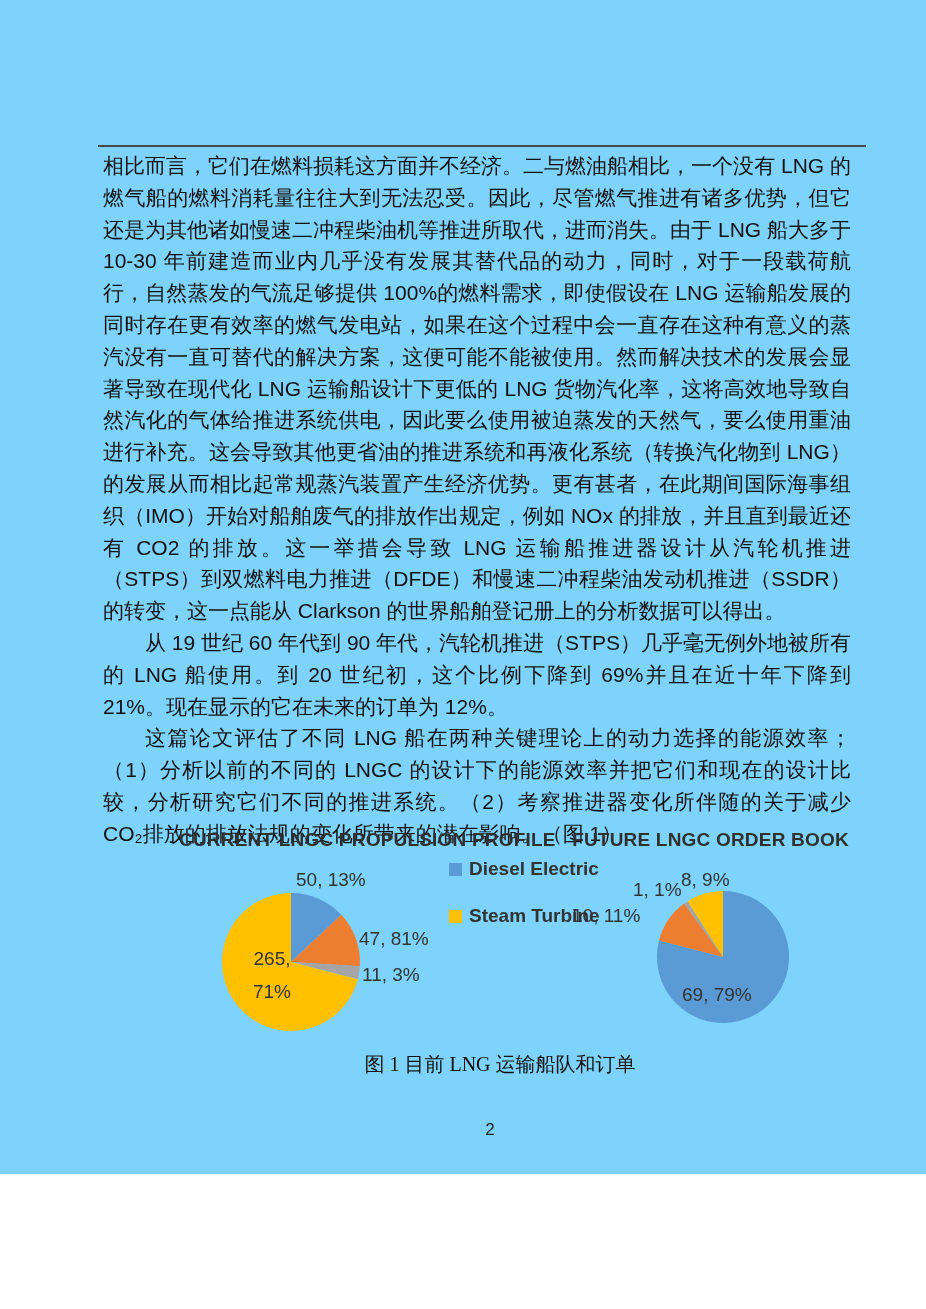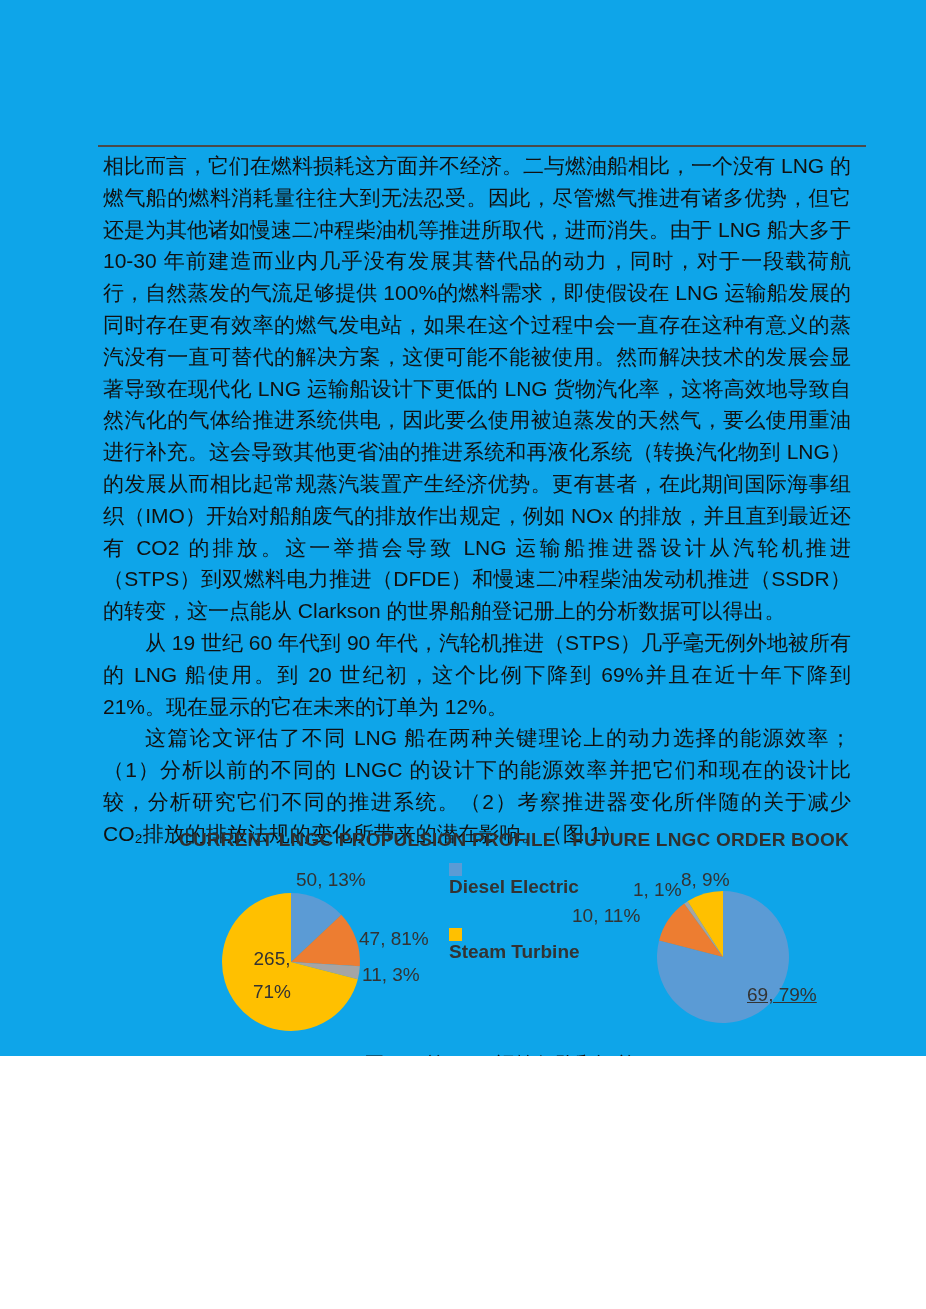--- a/index.html
+++ b/index.html
@@ -1,17 +1,17 @@
 <!DOCTYPE html>
 <html><head>
 <meta charset="utf-8">
 <style>
   html,body { margin:0; padding:0; background:#ffffff; }
   .page {
-    position:relative; width:926px; height:1056px; background:#0ea5e9;
+    position:relative; width:926px; height:1174px; background:#7dd3fc;
     font-family:"Liberation Sans", sans-serif; color:#111; overflow:hidden;
   }
   .hrule { position:absolute; left:98px; top:145px; width:768px; height:2px; background:#4a4a4a; }
   .body-text {
     position:absolute; left:103px; top:150px; width:748px;
     font-size:21px; line-height:31.8px; text-align:justify;
   }
   .para { margin:0; }
   .para.indent { text-indent:42px; }
 
@@ -22,31 +22,31 @@
   .ct-left  { left:155px; width:370px; }
   .ct-right { left:544px; width:285px; }
 
   svg.pie { position:absolute; width:160px; height:160px; }
   #pie0 { left:211px; top:882px; }
   #pie1 { left:643px; top:877px; }
 
   .legend { position:absolute; left:449px; top:858px; width:182px; }
   .legend-item {
     display:flex; align-items:flex-start; margin-bottom:2px;
-    font-size:19px; font-weight:700; color:#333; line-height:22px;flex-direction:column;
+    font-size:19px; font-weight:700; color:#333; line-height:22px;
   }
   .legend-item.gap { margin-bottom:25px; }
   .legend-swatch { width:13px; height:13px; margin:5px 7px 0 0; flex:0 0 13px; }
 
   .dlabel { position:absolute; font-size:19px; color:#333; white-space:pre-line; }
   #dl-a0 { left:296px; top:869px; }
   #dl-a1 { left:359px; top:928px; }
   #dl-a2 { left:362px; top:964px; }
   #dl-a3 { left:240px; top:942px; width:64px; text-align:center; line-height:33px; }
-  #dl-b0 { left:747px; top:984px;text-decoration:underline; }
+  #dl-b0 { left:682px; top:984px; }
   #dl-b1 { left:572px; top:905px; }
   #dl-b2 { left:633px; top:879px; }
   #dl-b3 { left:681px; top:869px; }
 
   .caption {
     position:absolute; left:300px; top:1051px; width:400px; text-align:center;
     font-family:"Liberation Serif", serif; font-size:20px; color:#111;
   }
   .page-num {
     position:absolute; left:430px; top:1120px; width:120px; text-align:center;

